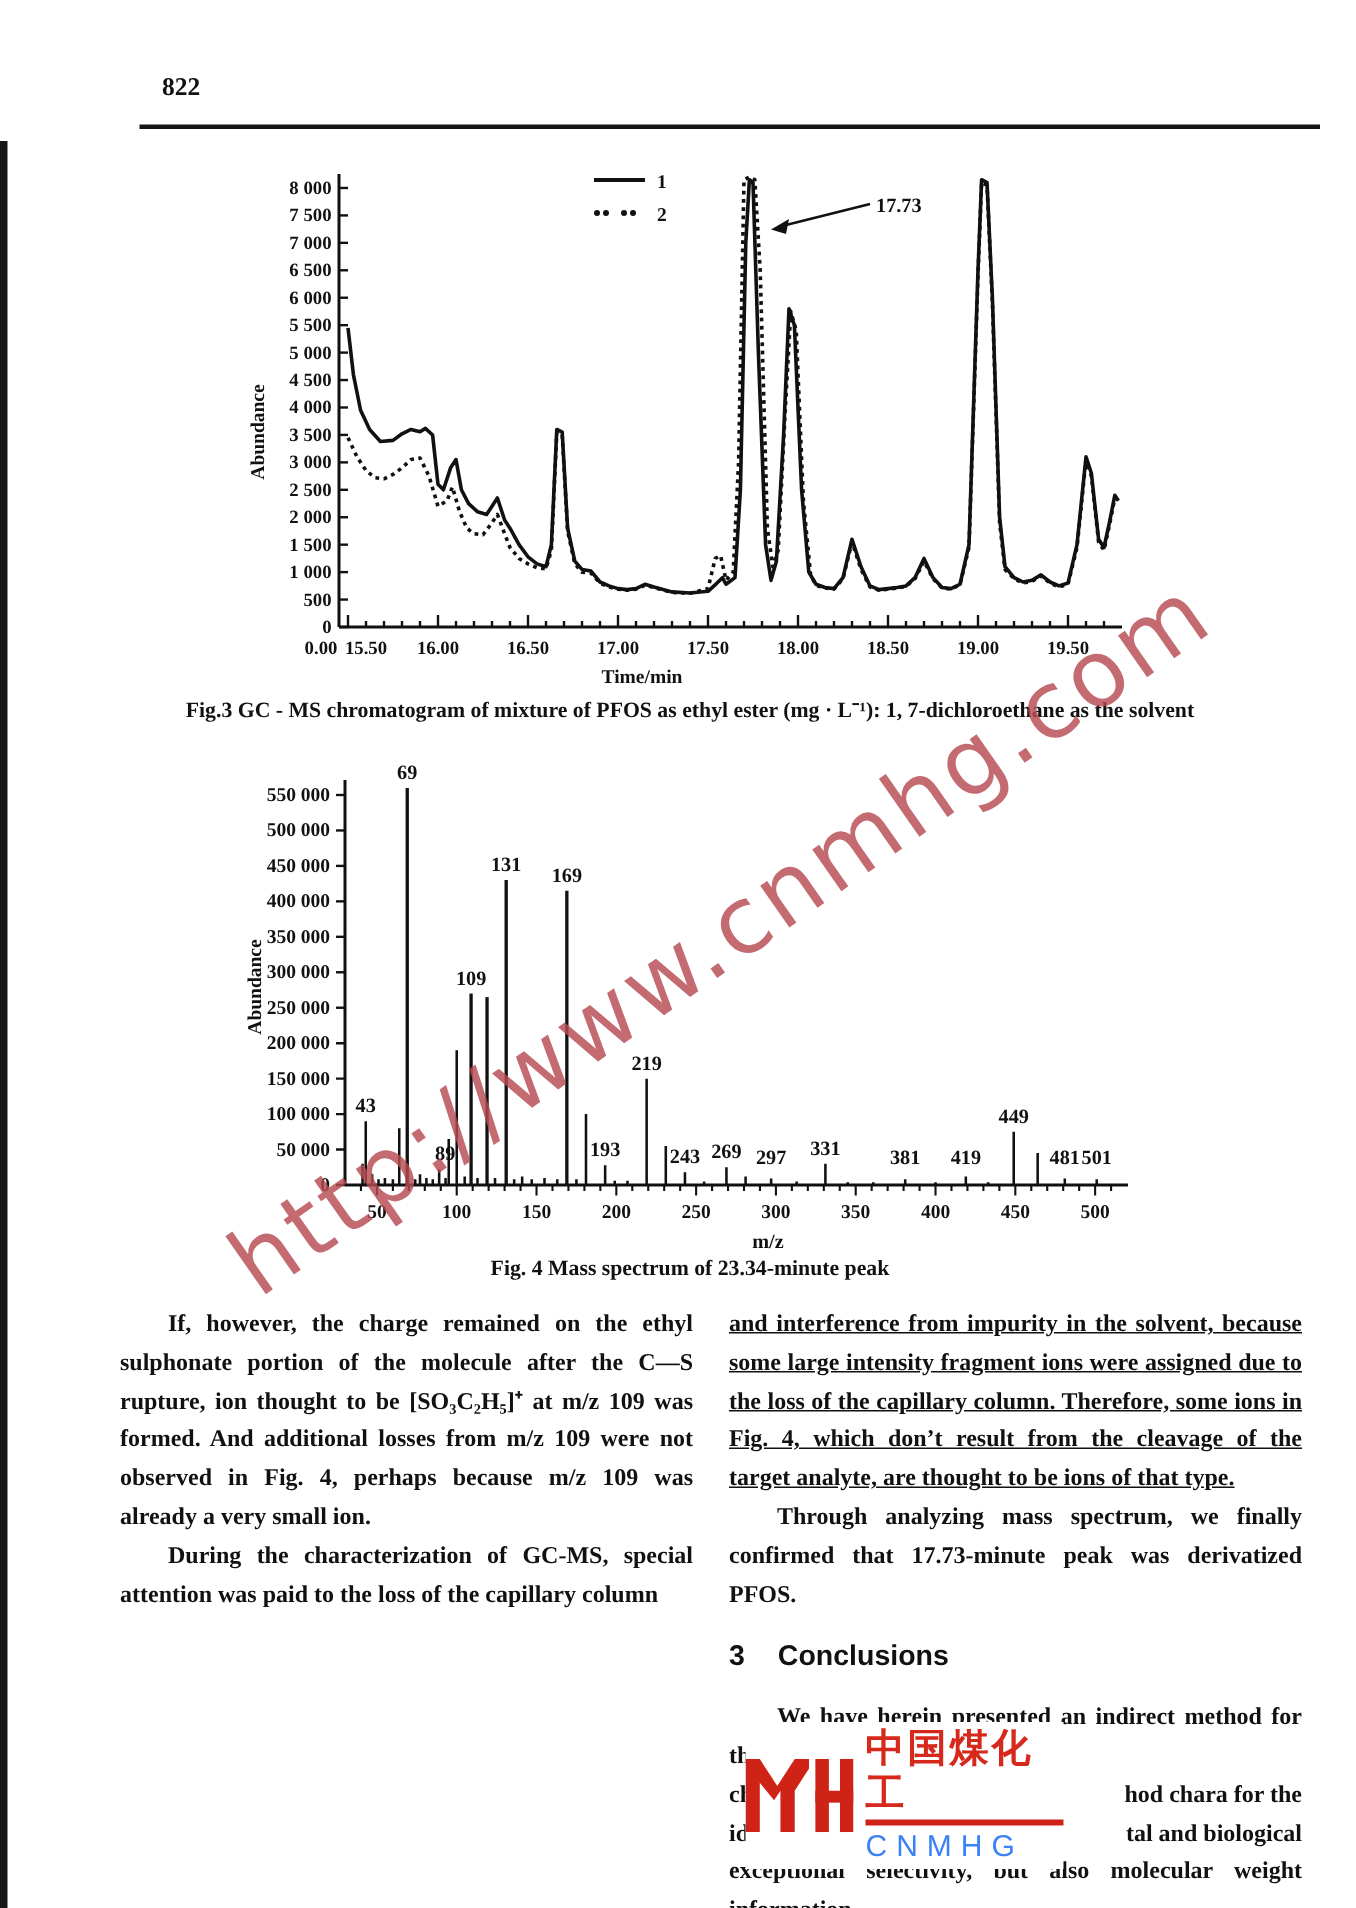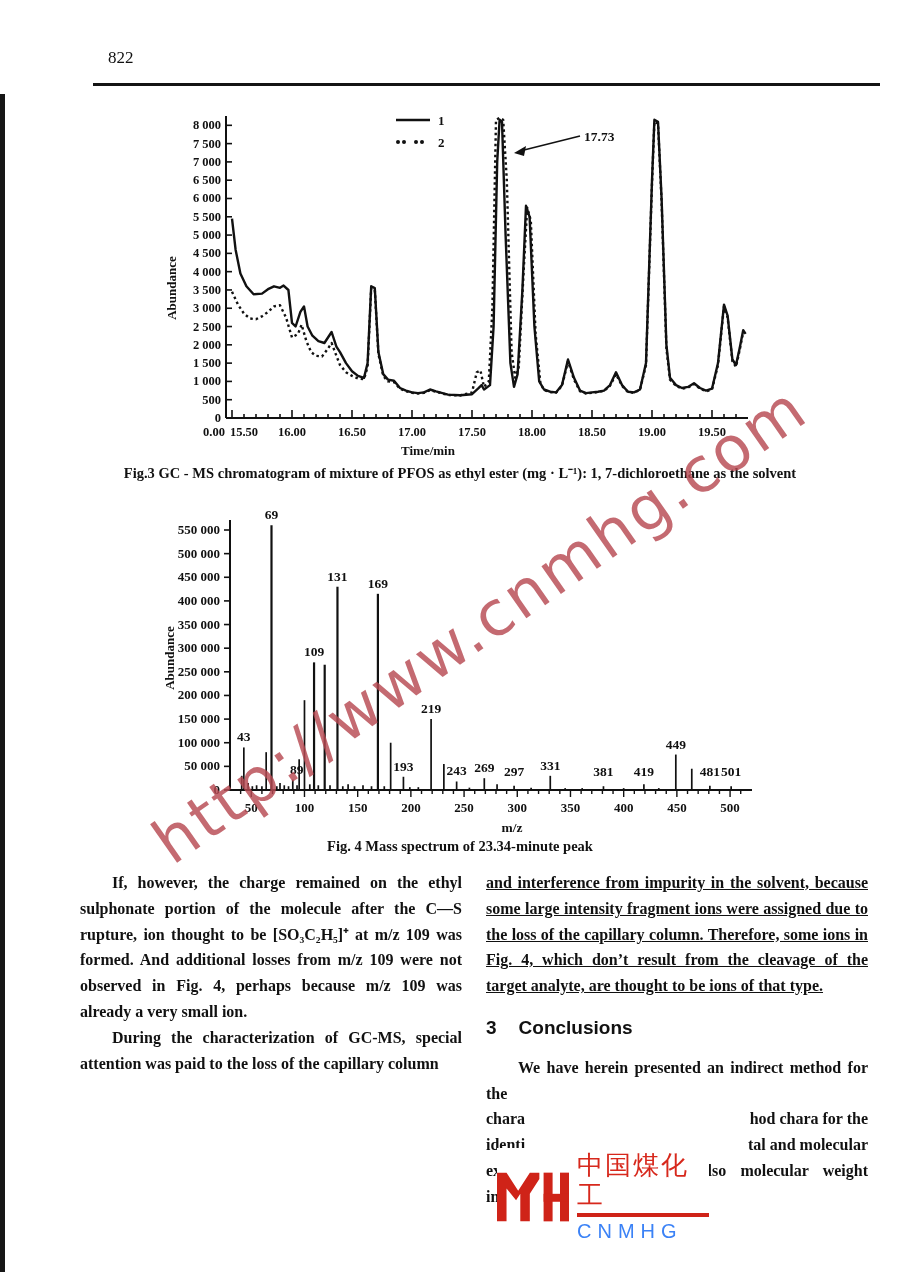--- a/index.html
+++ b/index.html
@@ -1,20 +1,20 @@
 <!DOCTYPE html>
 <html><head>
 <meta charset="utf-8">
 <style>
   html,body{margin:0;padding:0;background:#e8e8e8;}
   .page{position:relative;width:904px;height:1272px;background:#ffffff;margin:0 auto;overflow:hidden;
         font-family:"Liberation Serif",serif;color:#111;}
   .left-edge{position:absolute;left:0;top:94px;width:5px;height:1178px;background:#161616;}
   
-  .page-number{position:absolute;left:108px;top:48px;font-size:17px;font-weight:normal;}
+  .page-number{position:absolute;left:108px;top:48px;font-size:17px;font-weight:bold;}
   .journal-title{position:absolute;left:360px;top:49px;width:520px;text-align:center;
         font-family:"Liberation Sans",sans-serif;font-style:italic;font-weight:bold;font-size:15px;}
   .header-rule{position:absolute;left:93px;top:83px;width:787px;height:3px;background:#141414;}
   
   .fig3-svg{position:absolute;left:128px;top:98px;}
   .fig4-svg{position:absolute;left:140px;top:498px;}
   .caption{position:absolute;left:60px;width:800px;text-align:center;font-size:14.5px;font-weight:bold;}
   .cap3{top:462px;}
   .cap4{top:838px;}
   svg text{font-family:"Liberation Serif",serif;font-weight:bold;fill:#111;}
@@ -30,21 +30,21 @@
   .ind{text-indent:2em;display:block;}
   
   .watermark{position:absolute;left:70px;top:588px;width:820px;text-align:center;
         font-family:"DejaVu Sans",sans-serif;font-size:62px;letter-spacing:3px;
         color:rgba(183,73,82,0.82);transform:rotate(-35deg);transform-origin:center;
         z-index:5;pointer-events:none;white-space:nowrap;}
   
   .logo{position:absolute;left:497px;top:1148px;width:212px;height:98px;background:#ffffff;
         z-index:6;display:flex;align-items:center;gap:8px;}
   .logo-right{display:flex;flex-direction:column;}
-  .logo-cn{font-size:26px;color:#d7281c;letter-spacing:2px;line-height:30px;font-weight:normal;}
+  .logo-cn{font-size:26px;color:#d7281c;letter-spacing:2px;line-height:30px;font-weight:bold;}
   .logo-underline{height:4px;background:#cf2318;margin:2px 0 3px 0;width:132px;}
   .logo-en{font-family:"Liberation Sans",sans-serif;font-size:20px;color:#3b82f6;letter-spacing:6px;}
 </style>
 </head>
 <body>
 
 <div class="page">
 
   <div class="left-edge"></div>
 
@@ -317,33 +317,34 @@
     </svg>
   <div class="caption cap4">Fig. 4  Mass spectrum of 23.34-minute peak</div>
 
   <div class="content">
     <div class="col">
       <p>If, however, the charge remained on the ethyl sulphonate portion of the molecule after the C—S rupture, ion thought to be [SO₃C₂H₅]⁺ at m/z 109 was formed. And additional losses from m/z 109 were not observed in Fig. 4, perhaps because m/z 109 was already a very small ion.</p>
       <p>During the characterization of GC-MS, special attention was paid to the loss of the capillary column</p>
     </div>
     <div class="col">
       <p class="noindent">and interference from impurity in the solvent, because some large intensity fragment ions were assigned due to the loss of the capillary column. Therefore, some ions in Fig. 4, which don’t result from the cleavage of the target analyte, are thought to be ions of that type.</p>
+      <p>Through analyzing mass spectrum, we finally confirmed that 17.73-minute peak was derivatized PFOS.</p>
       <div class="conc-heading">
         <span>3</span>
         <span>Conclusions</span>
       </div>
       <div>
         <span class="ind jline">We have herein presented an indirect method for the</span>
         <div class="frag-line">
           <span>chara</span>
           <span>hod chara for the</span>
         </div>
         <div class="frag-line">
           <span>identi</span>
-          <span>tal and molecular</span>
+          <span>tal and biological</span>
         </div>
         <span class="jline" style="display:block">exceptional selectivity, but also molecular weight information</span>
       </div>
     </div>
   </div>
 
   <div class="watermark">http://www.cnmhg.com</div>
 
   <div class="logo">
     <svg width="96" height="68" viewBox="0 0 136 92">

